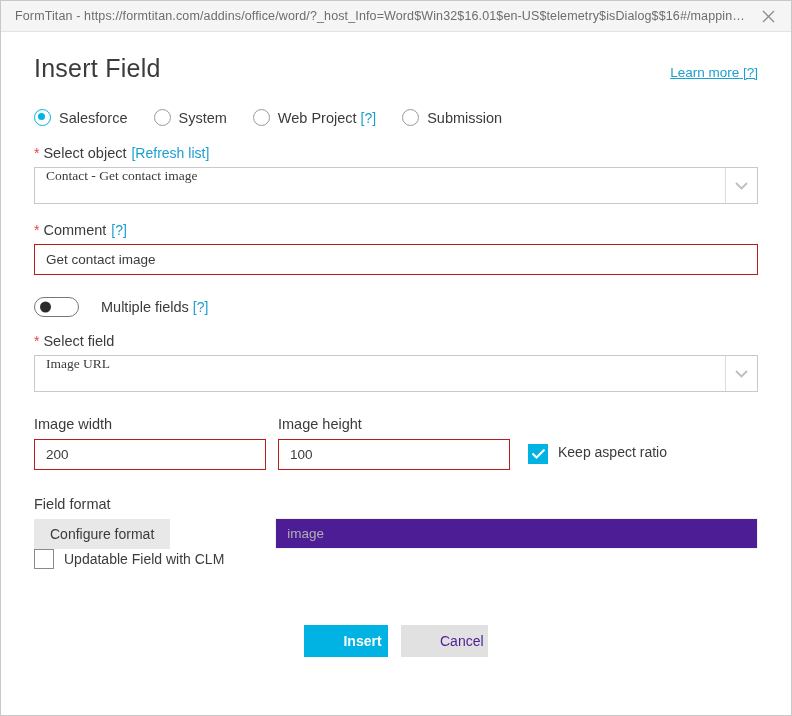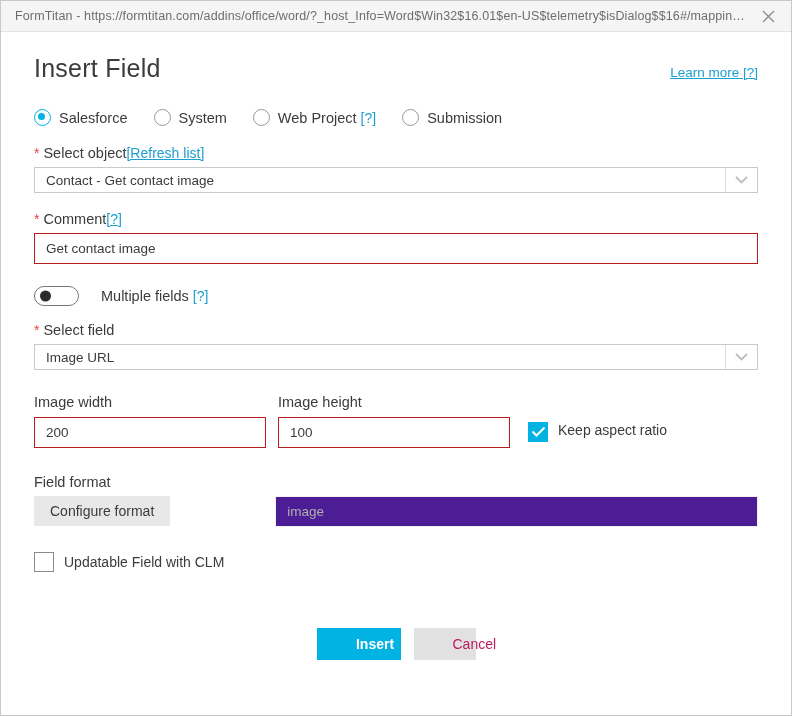--- a/index.html
+++ b/index.html
@@ -124,36 +124,36 @@
     align-items: baseline;
   }
   .req-star {
     color: #e8443a;
     font-size: 14px;
     margin-right: 4px;
     line-height: 1;
   }
   .bracket-link {
     color: #1b9fd0;
-    text-decoration: underline;
-    font-size: 14px;
+    font-size: 14px;
+    margin-left: 5px;
     cursor: pointer;
   }
 
   
   .field-group { margin-bottom: 18px; }
 
   .select-box {
     position: relative;
-    height: 26px;
+    height: 37px;
     border: 1px solid #c9c9c9;
     background: #fff;
     display: flex;
-    align-items: center;
-    cursor: pointer;
+    cursor: pointer;
+    font-family: Liberation Serif, serif;
   }
   .select-value {
     font-size: 13.5px;
     color: #3b3b3b;
     padding-left: 11px;
     flex: 1;
     white-space: nowrap;
     overflow: hidden;
   }
   .select-caret {
@@ -247,41 +247,40 @@
   .aspect-label {
     font-size: 14px;
     color: #3b3b3b;
     margin-left: 10px;
   }
 
   
   .format-section { margin-top: 26px; }
   .format-row {
     display: flex;
-    align-items: flex-start;
+    align-items: center;
     margin-top: 6px;
   }
   .btn-configure {
     height: 30px;
     background: #e8e8e8;
     border: none;
     font-family: "Liberation Sans", sans-serif;
     font-size: 14px;
     color: #3b3b3b;
     padding: 0 16px;
     cursor: pointer;
   }
   .format-spacer { width: 105px; }
   .format-input { flex: 1; }
 
   
   .clm-row {
     display: flex;
     align-items: center;
-    margin-top: 25px;
     cursor: pointer;
   }
   .clm-label {
     font-size: 14px;
     color: #3b3b3b;
     margin-left: 10px;
   }
 
   
   .actions {
@@ -299,22 +298,22 @@
   }
   .btn-primary {
     background: #00b3e3;
     color: #ffffff;
     width: 84px;
     margin-right: 13px;
     font-weight: 600;
   }
   .btn-secondary {
     background: #e1e1e1;
-    color: #be185d;
-    width: 62px;
+    color: #4c1d95;
+    width: 87px;
   }
 </style>
 </head>
 <body>
 
 <div class="window">
 
   <div class="titlebar">
     <div class="titlebar-text">FormTitan - https://formtitan.com/addins/office/word/?_host_Info=Word$Win32$16.01$en-US$telemetry$isDialog$$16#/mapping-table</div>
     <div class="close-btn">

